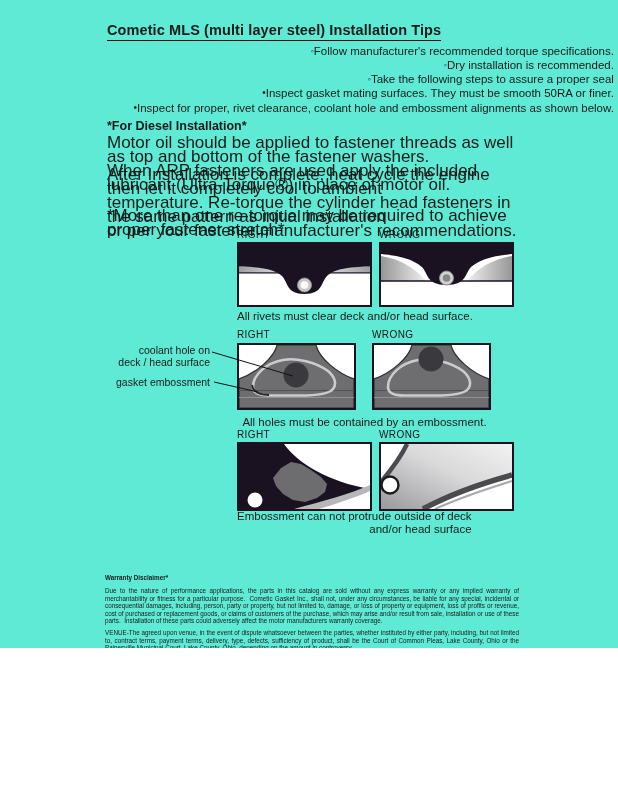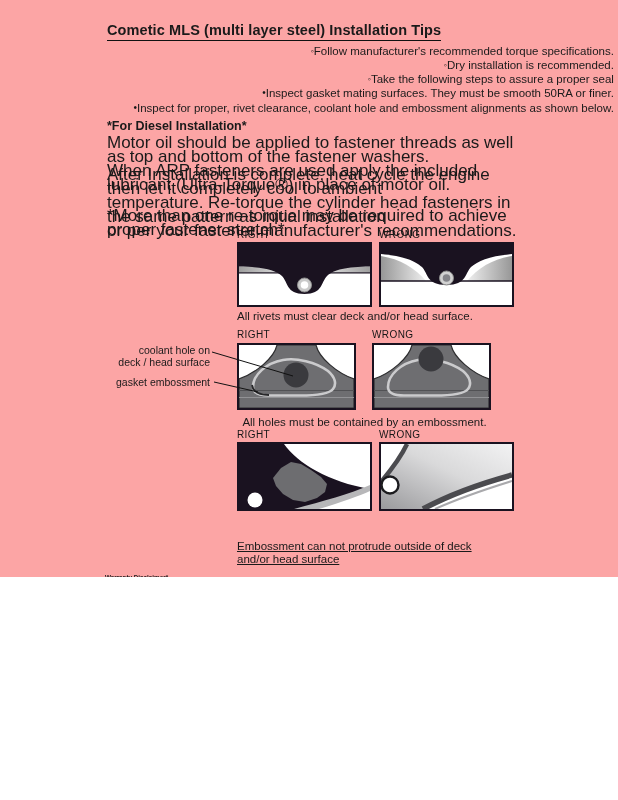--- a/index.html
+++ b/index.html
@@ -1,30 +1,30 @@
 <!DOCTYPE html>
 <html><head>
 <meta charset="utf-8">
 <style>
   html,body{margin:0;padding:0;background:#ffffff;}
-  .page{position:relative;width:618px;height:577px;background:#fca5a5;overflow:hidden;
+  .page{position:relative;width:618px;height:648px;background:#5eead4;overflow:hidden;
         font-family:"Liberation Sans","DejaVu Sans",sans-serif;color:#1a1a1a;}
   .abs{position:absolute;}
   .title{font-size:14.5px;font-weight:bold;border-bottom:1.6px solid #111;padding-bottom:2px;letter-spacing:.1px;}
   .bullets{font-size:11.5px;line-height:13.8px;text-align:right;}
   .b-line{white-space:nowrap;}
   .b-dot{display:inline-block;width:11px;font-size:9px;vertical-align:1px;}
   .sub{margin-left:32px;}
   .sub .b-dot{width:9px;font-size:10px;}
   .h2{font-size:12.5px;font-weight:bold;}
   .para{font-size:17px;line-height:14px;white-space:pre-wrap;width:412px;}
   .dlabel{font-size:10px;letter-spacing:.4px;text-align:left;color:#161616;}
   .panel{border:2.5px solid #1a1220;background:#fff;}
   .panel svg{display:block;}
-  .caption{font-size:11.5px;line-height:13px;white-space:pre-line;}
+  .caption{font-size:11.5px;line-height:13px;white-space:pre-line;text-align:right;}
   .ann{font-size:10.5px;line-height:11.5px;text-align:right;white-space:pre-line;}
   .warr{width:414px;font-size:6.3px;line-height:7.4px;text-align:justify;}
   .warr p{margin:0 0 5px 0;white-space:pre-wrap;}
   .warr .wh{font-weight:bold;margin-bottom:6px;}
   .pageno{font-size:13px;color:#2a2a2a;}
 </style>
 </head>
 <body>
 
 <div class="page">
@@ -155,21 +155,21 @@
       </defs>
       <rect width="131" height="65" fill="#ffffff"></rect>
       <path d="M26,0 H131 V31 C98,40 66,52 42,65 L0,65 L0,38 C10,26 20,13 26,0 Z" fill="url(#g3)"></path>
       <path d="M26,0 C20,13 10,26 0,38" fill="none" stroke="#4b4b4f" stroke-width="4.5"></path>
       <path d="M131,31 C98,40 66,52 42,65" fill="none" stroke="#4b4b4f" stroke-width="5.5"></path>
       <path d="M131,37 C102,46 74,56 54,65" fill="none" stroke="#a9a9ac" stroke-width="2"></path>
       <circle cx="9" cy="41" r="8.5" fill="#ffffff" stroke="#1b1b1e" stroke-width="2.4"></circle>
     </svg>
   </div>
 
-  <div class="abs caption" style="left:237px;top:540px;text-decoration:underline;">Embossment can not protrude outside of deck
+  <div class="abs caption" style="left:237px;top:510px;">Embossment can not protrude outside of deck
 and/or head surface</div>
 
   <div class="abs warr" style="left:105px;top:574px;">
     <p class="wh">Warranty Disclaimer*</p>
     <p>Due to the nature of performance applications, the parts in this catalog are sold without any express warranty or any implied warranty of merchantability or fitness for a particular purpose.  Cometic Gasket Inc., shall not, under any circumstances, be liable for any special, incidental or consequential damages, including, person, party or property, but not limited to, damage, or loss of property or equipment, loss of profits or revenue, cost of purchased or replacement goods, or claims of customers of the purchase, which may arise and/or result from sale, installation or use of these parts.  Installation of these parts could adversely affect the motor manufacturers warranty coverage.</p>
     <p>VENUE-The agreed upon venue, in the event of dispute whatsoever between the parties, whether instituted by either party, including, but not limited to, contract terms, payment terms, delivery, type, defects, sufficiency of product, shall be the Court of Common Pleas, Lake County, Ohio or the Painesville Municipal Court, Lake County, Ohio, depending on the amount in controversy.
 This agreement shall be governed by and construed under the laws of the State of Ohio.</p>
     <p>All prices and terms are subject to change without notice.</p>
     <p>Terms COD- Secured with a completed dealer/jobber application on File, COD-Company check with a current credit card number on file.  Open accounts may be established by well rated firms.  A credit application is available upon request.  Open accounts are due payable Net 30 days from date of invoice.  No statement will be sent.  If an account becomes 60 or more days past due, it is subject to being placed on credit hold.  No orders will be shipped or new orders accepted until past due balance is paid.  If an account becomes 90 or more days past due, it is subject to being placed for collections.  All costs of collection are the responsibility of the customer, including attorney fees, court costs, and other expenses of litigation.</p>
     <p>Returns- Authorized (RGA) must be obtained in advance on all returns.  A packing slip or invoice number must accompany the merchandise.  No returns after 30 days from invoice date.  All returns are subject to a 25% restocking charge.  All custom designed and custom manufactured gaskets are non-returnable.</p>

